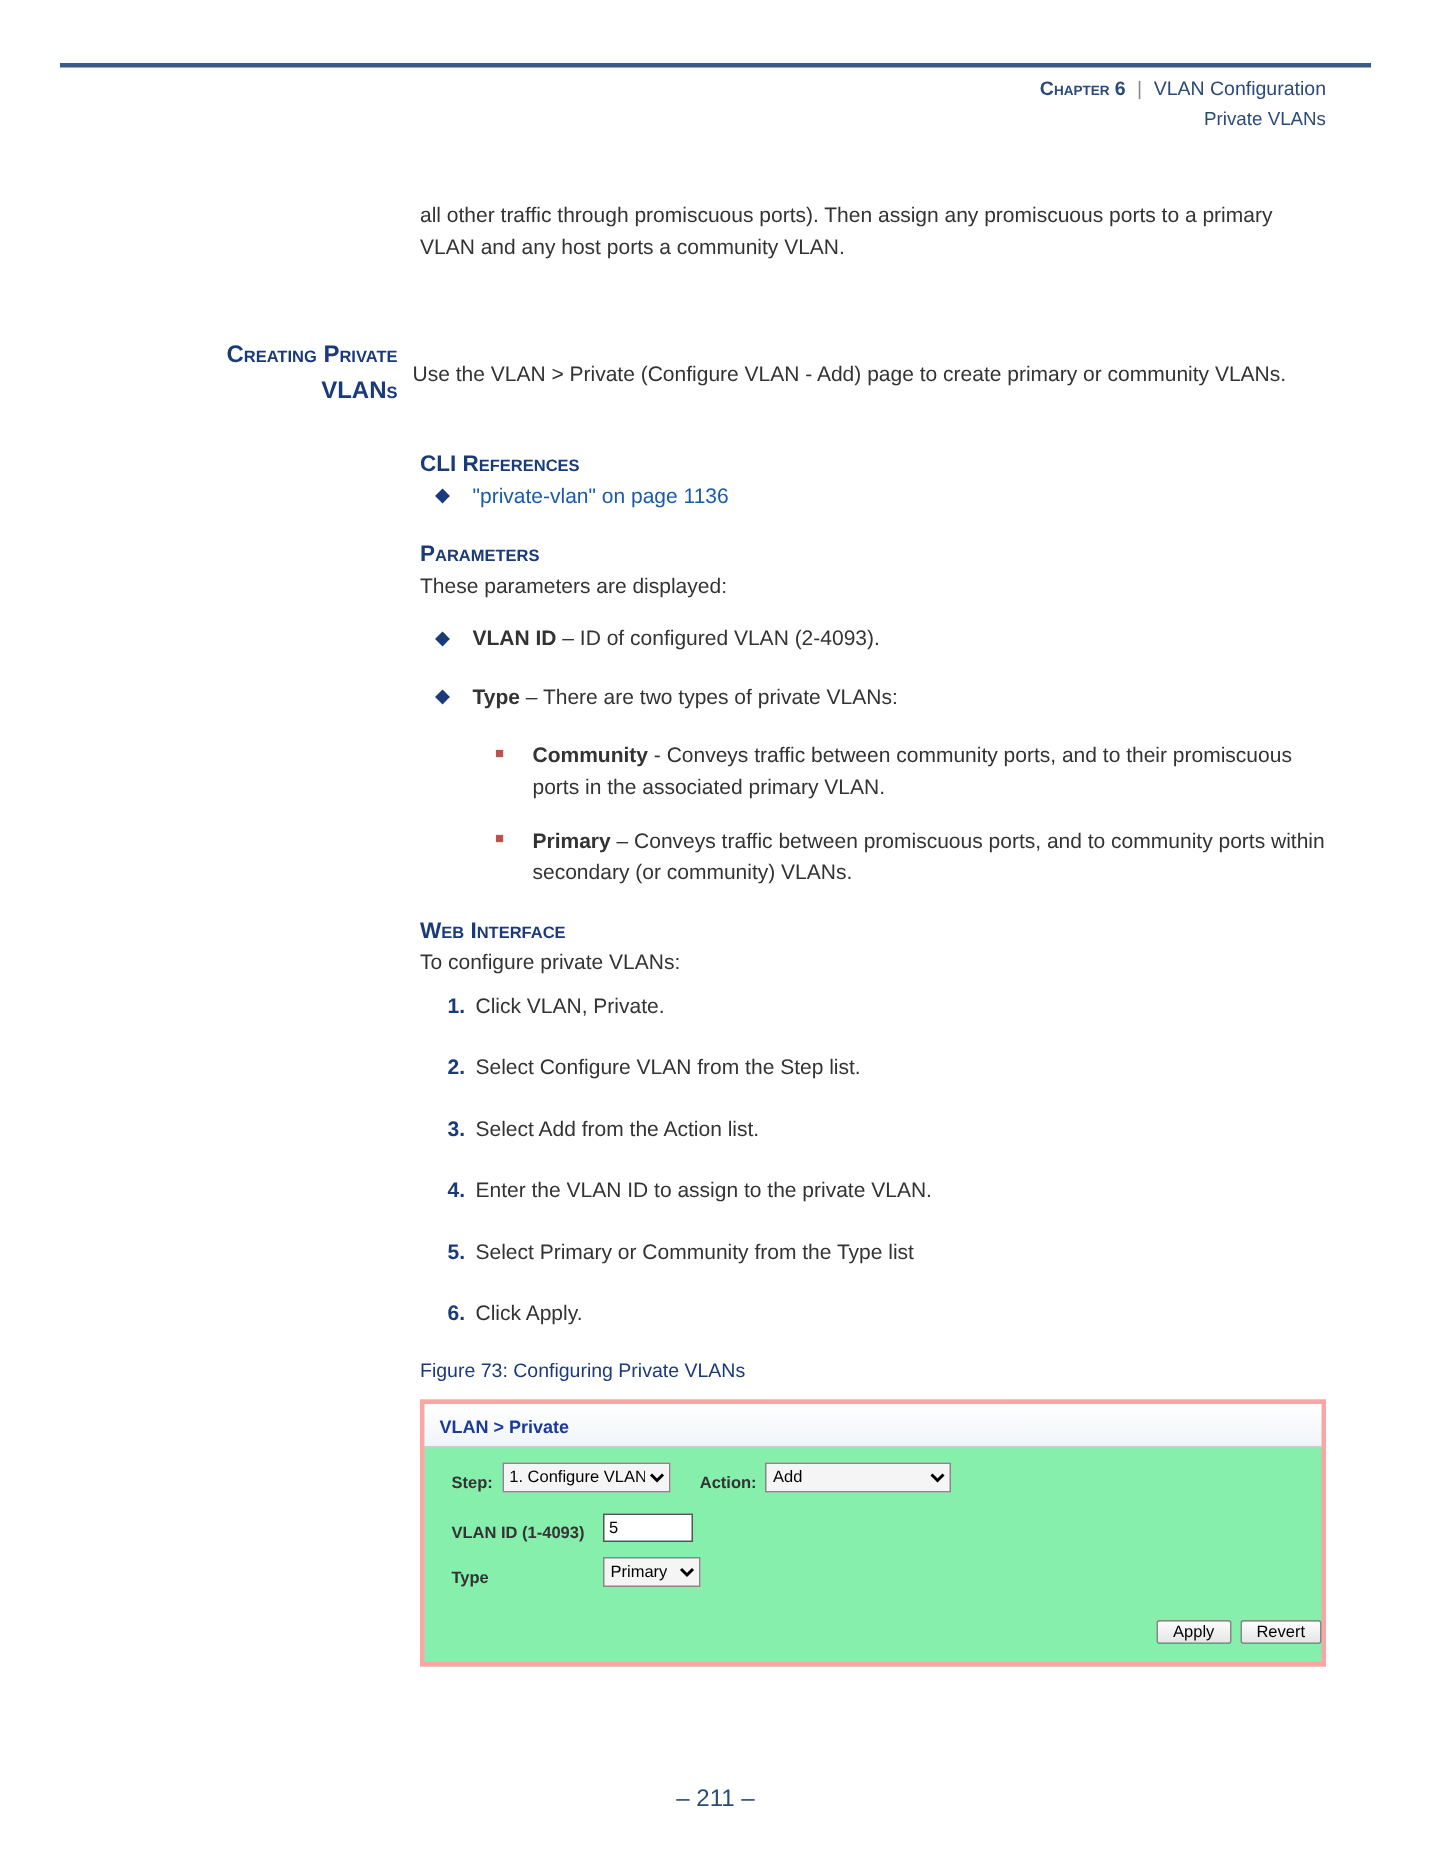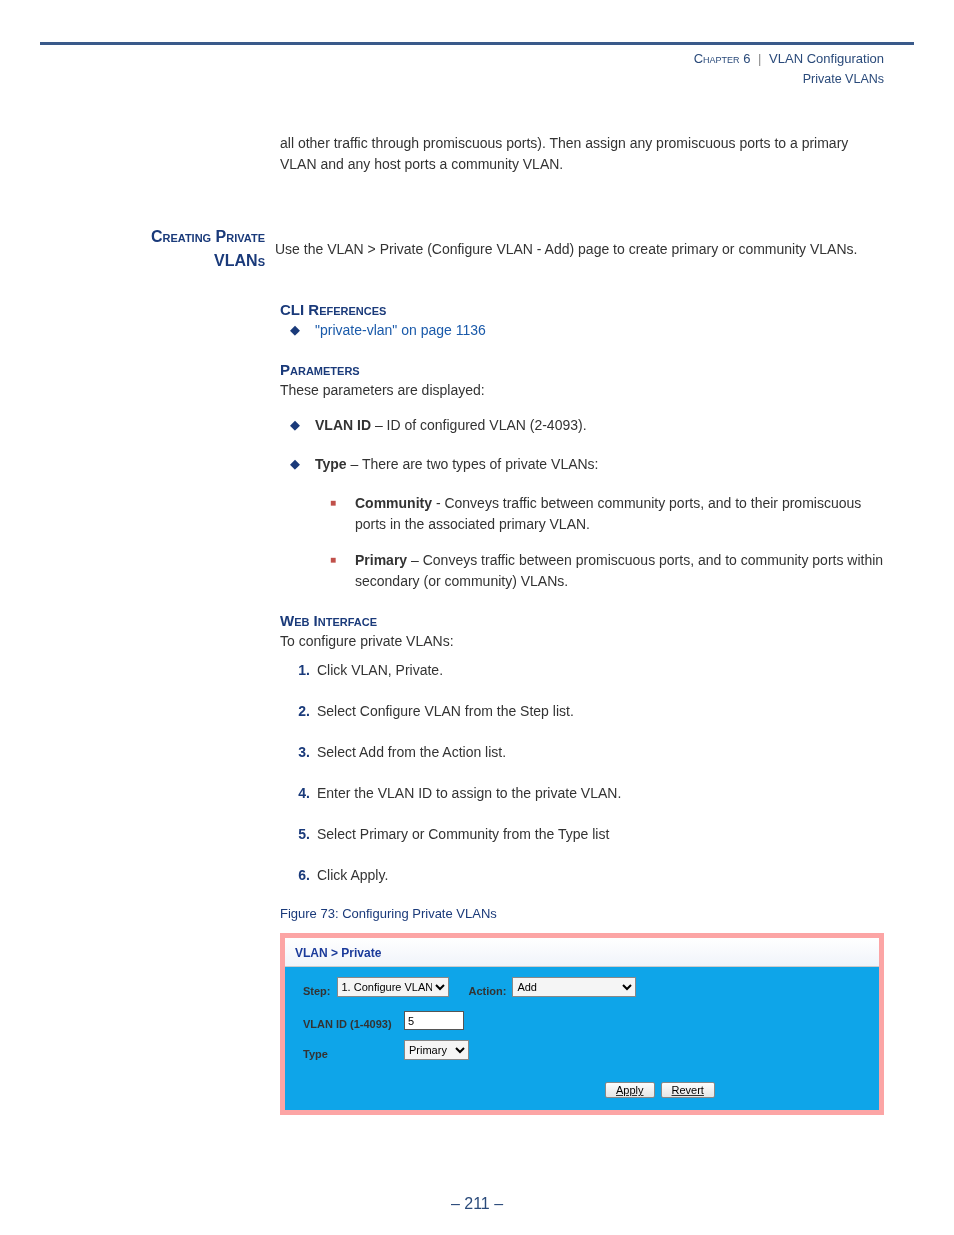--- a/index.html
+++ b/index.html
@@ -25,21 +25,21 @@
     }
     .page-header {
       text-align: right;
       font-size: 13px;
       color: #2a4a7a;
       line-height: 1.5;
       margin-bottom: 45px;
       padding-right: 30px;
     }
     .page-header .chapter {
-      font-weight: normal;
+      font-weight: bold;
       font-variant: small-caps;
     }
     .page-header .divider {
       color: #888;
       margin: 0 4px;
     }
     .page-header .title {
       color: #2a4a7a;
     }
     .page-header .subtitle {
@@ -159,22 +159,22 @@
       text-align: right;
     }
     .figure-caption {
       color: #1a3a7a;
       font-weight: normal;
       font-size: 13px;
       margin-top: 20px;
       margin-bottom: 12px;
     }
     .screenshot {
-      border: 5px solid #fca5a5;
-      background: #0ea5e9;
+      border: 3px solid #fca5a5;
+      background: #86efac;
       margin-bottom: 45px;
     }
     .ss-breadcrumb {
       color: #1a3a9a;
       font-weight: bold;
       font-size: 12px;
       padding: 8px 10px 6px 10px;
       border-bottom: 1px solid #ccc;
       background: linear-gradient(#fff, #f0f4fa);
     }
@@ -208,24 +208,23 @@
     }
     .ss-input {
       font-size: 11px;
       font-family: Arial, sans-serif;
       height: 19px;
       border: 1px solid #555;
       padding: 0 3px;
     }
     .ss-buttons {
       display: flex;
-      justify-content: flex-start;
+      justify-content: flex-end;
       padding: 12px 0 12px 320px;
       gap: 6px;
-      text-decoration: underline;
     }
     .ss-button {
       font-size: 11px;
       font-family: Arial, sans-serif;
       padding: 1px 10px;
       background: linear-gradient(#fdfdfd, #e5e5e5);
       border: 1px solid #888;
       border-radius: 2px;
       cursor: pointer;
     }

